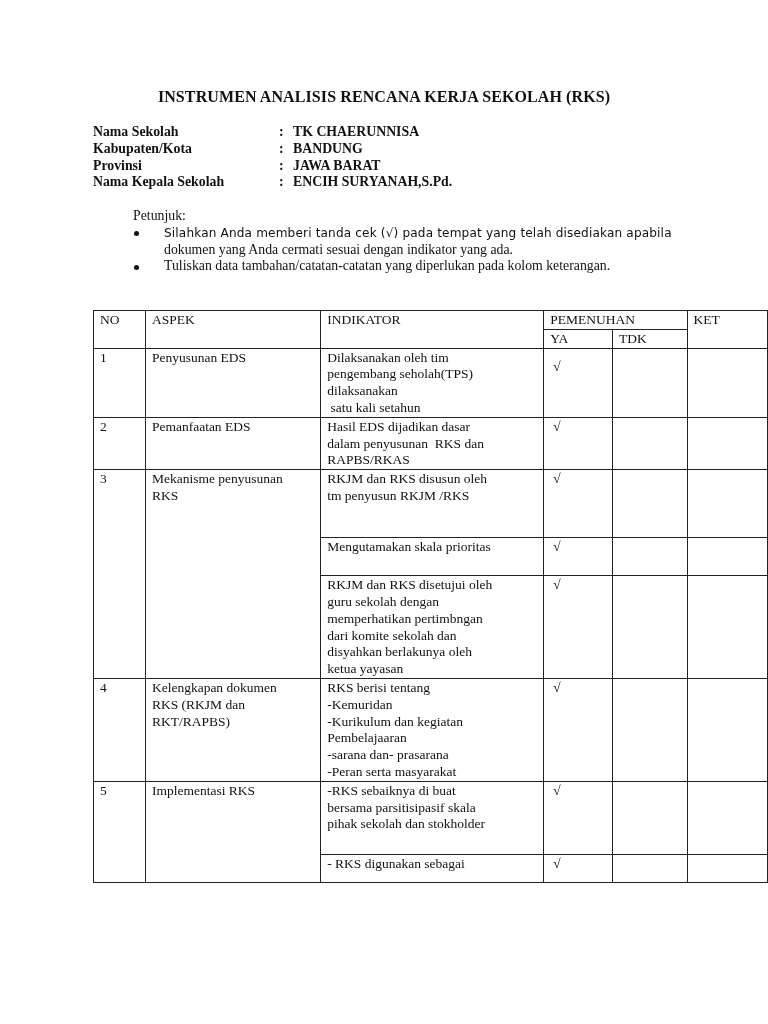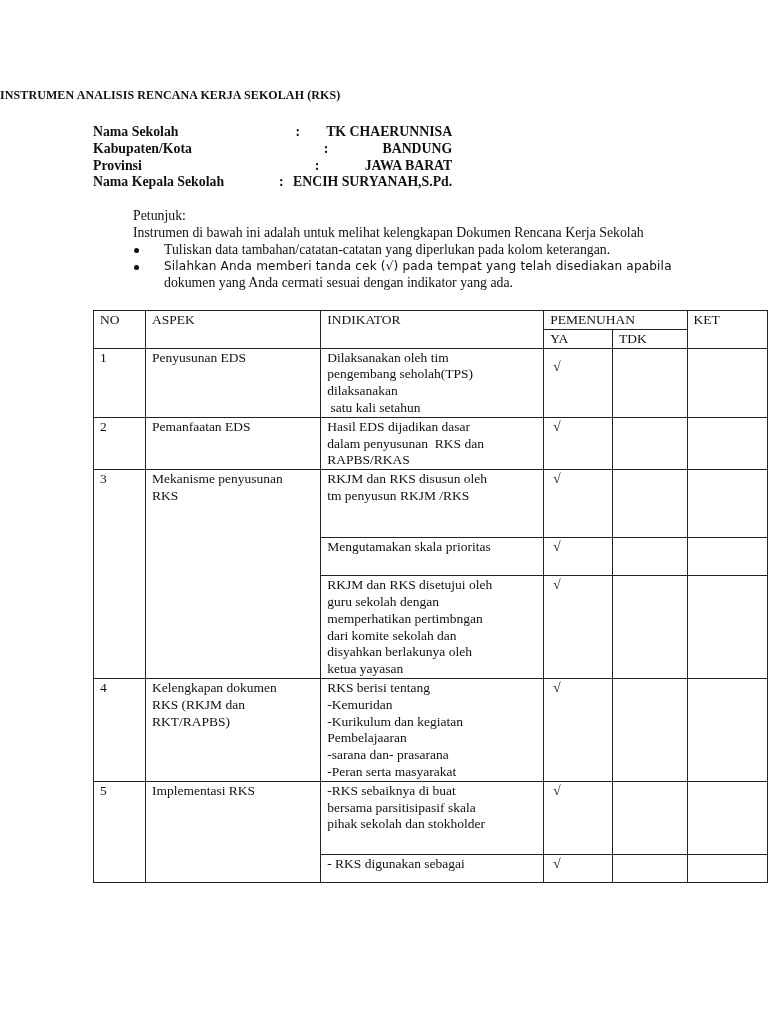--- a/index.html
+++ b/index.html
@@ -1,21 +1,21 @@
 <!DOCTYPE html>
 <html><head>
 <meta charset="utf-8">
 <style>
   html, body { margin: 0; padding: 0; background: #ffffff; }
   body { width: 768px; height: 1024px; position: relative; overflow: hidden;
          font-family: "Liberation Serif", serif; color: #111; font-size: 13.5px; }
-  .title { position: absolute; top: 88px; left: 0; width: 768px; 
-           font-weight: bold; font-size: 12px; letter-spacing: 0.1px; }
+  .title { position: absolute; top: 88px; left: 0; width: 768px; text-align: center;
+           font-weight: bold; font-size: 16px; letter-spacing: 0.1px; }
   .info { position: absolute; top: 124px; left: 93px; font-weight: bold; font-size: 13.8px; line-height: 16.8px; }
-  .info-row { display: flex; justify-content: space-between; }
+  .info-row { display: flex; }
   .info-label { width: 186px; }
   .info-colon { width: 14px; }
   .petunjuk { position: absolute; top: 208px; left: 93px; width: 582px; font-size: 13.8px; line-height: 16.8px; margin-left: 40px; }
   .bullet { display: flex; }
   .bullet .dot { width: 31px; flex: none; }
   .bullet .dot span { display: inline-block; width: 5px; height: 5px; border-radius: 50%; background: #111; margin-left: 1px; vertical-align: middle; }
   .justify { text-align: justify; text-align-last: justify; font-family: "DejaVu Sans", sans-serif; font-size: 12.1px; letter-spacing: 0.15px; }
 
   table.rks { position: absolute; top: 310px; left: 93px; border-collapse: collapse;
               font-size: 13.5px; line-height: 16.8px; }
@@ -51,31 +51,30 @@
   </div>
   <div class="info-row">
     <span class="info-label">Nama Kepala Sekolah</span>
     <span class="info-colon">:</span>
     <span>ENCIH SURYANAH,S.Pd.</span>
   </div>
 </div>
 
 <div class="petunjuk">
   <div>Petunjuk:</div>
-  <div>Instrumen di bawah ini adalah untuk melihat kelengkapan Dokumen  Rencana Kerja Sekolah</div>
-  <div class="bullet">
-    <div class="dot"><span></span></div>
-    <div>Tuliskan data tambahan/catatan-catatan yang diperlukan pada kolom keterangan.</div>
-  </div>
   <div class="bullet">
     <div class="dot"><span></span></div>
     <div>
       <div class="justify">Silahkan Anda memberi tanda cek (√) pada tempat yang telah disediakan apabila</div>
       <div>dokumen yang Anda cermati sesuai dengan indikator yang ada.</div>
     </div>
+  </div>
+  <div class="bullet">
+    <div class="dot"><span></span></div>
+    <div>Tuliskan data tambahan/catatan-catatan yang diperlukan pada kolom keterangan.</div>
   </div>
 </div>
 
 <table class="rks">
   <tbody>
       <tr style="height:17px;">
     <th class="c-no" rowspan="2">NO</th>
     <th class="c-aspek" rowspan="2">ASPEK</th>
     <th class="c-ind" rowspan="2">INDIKATOR</th>
     <th colspan="2">PEMENUHAN</th>

